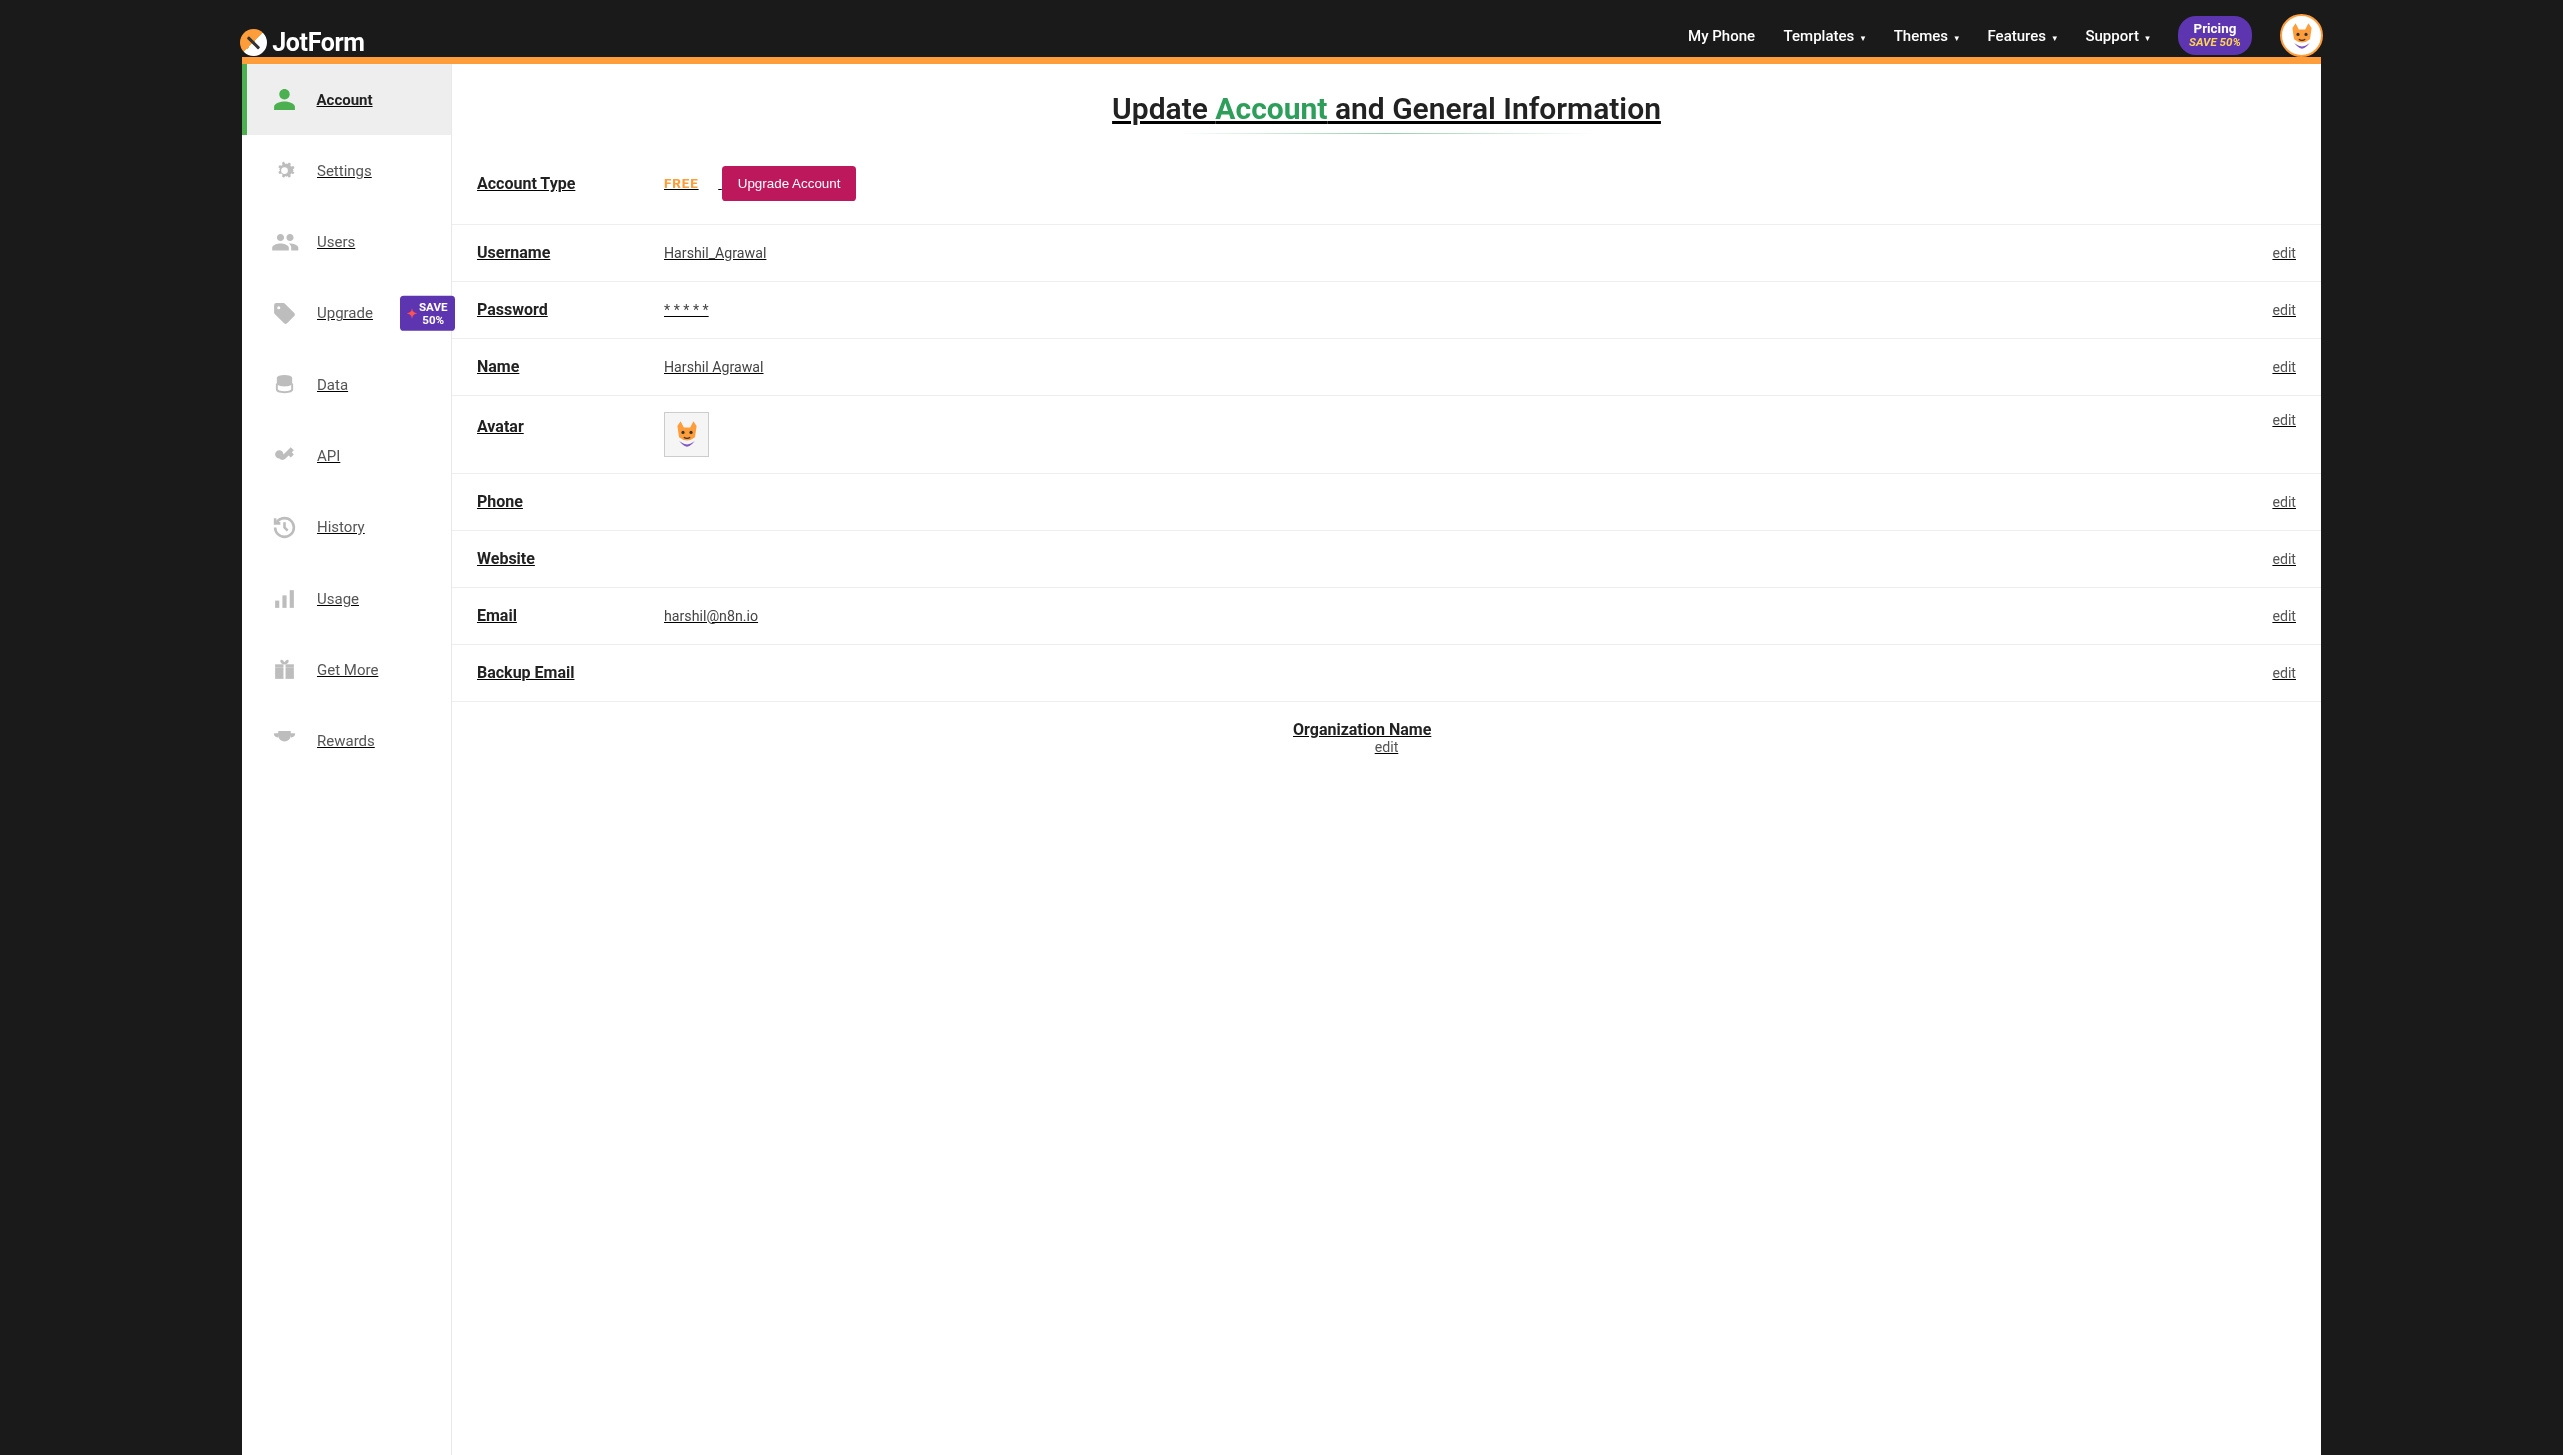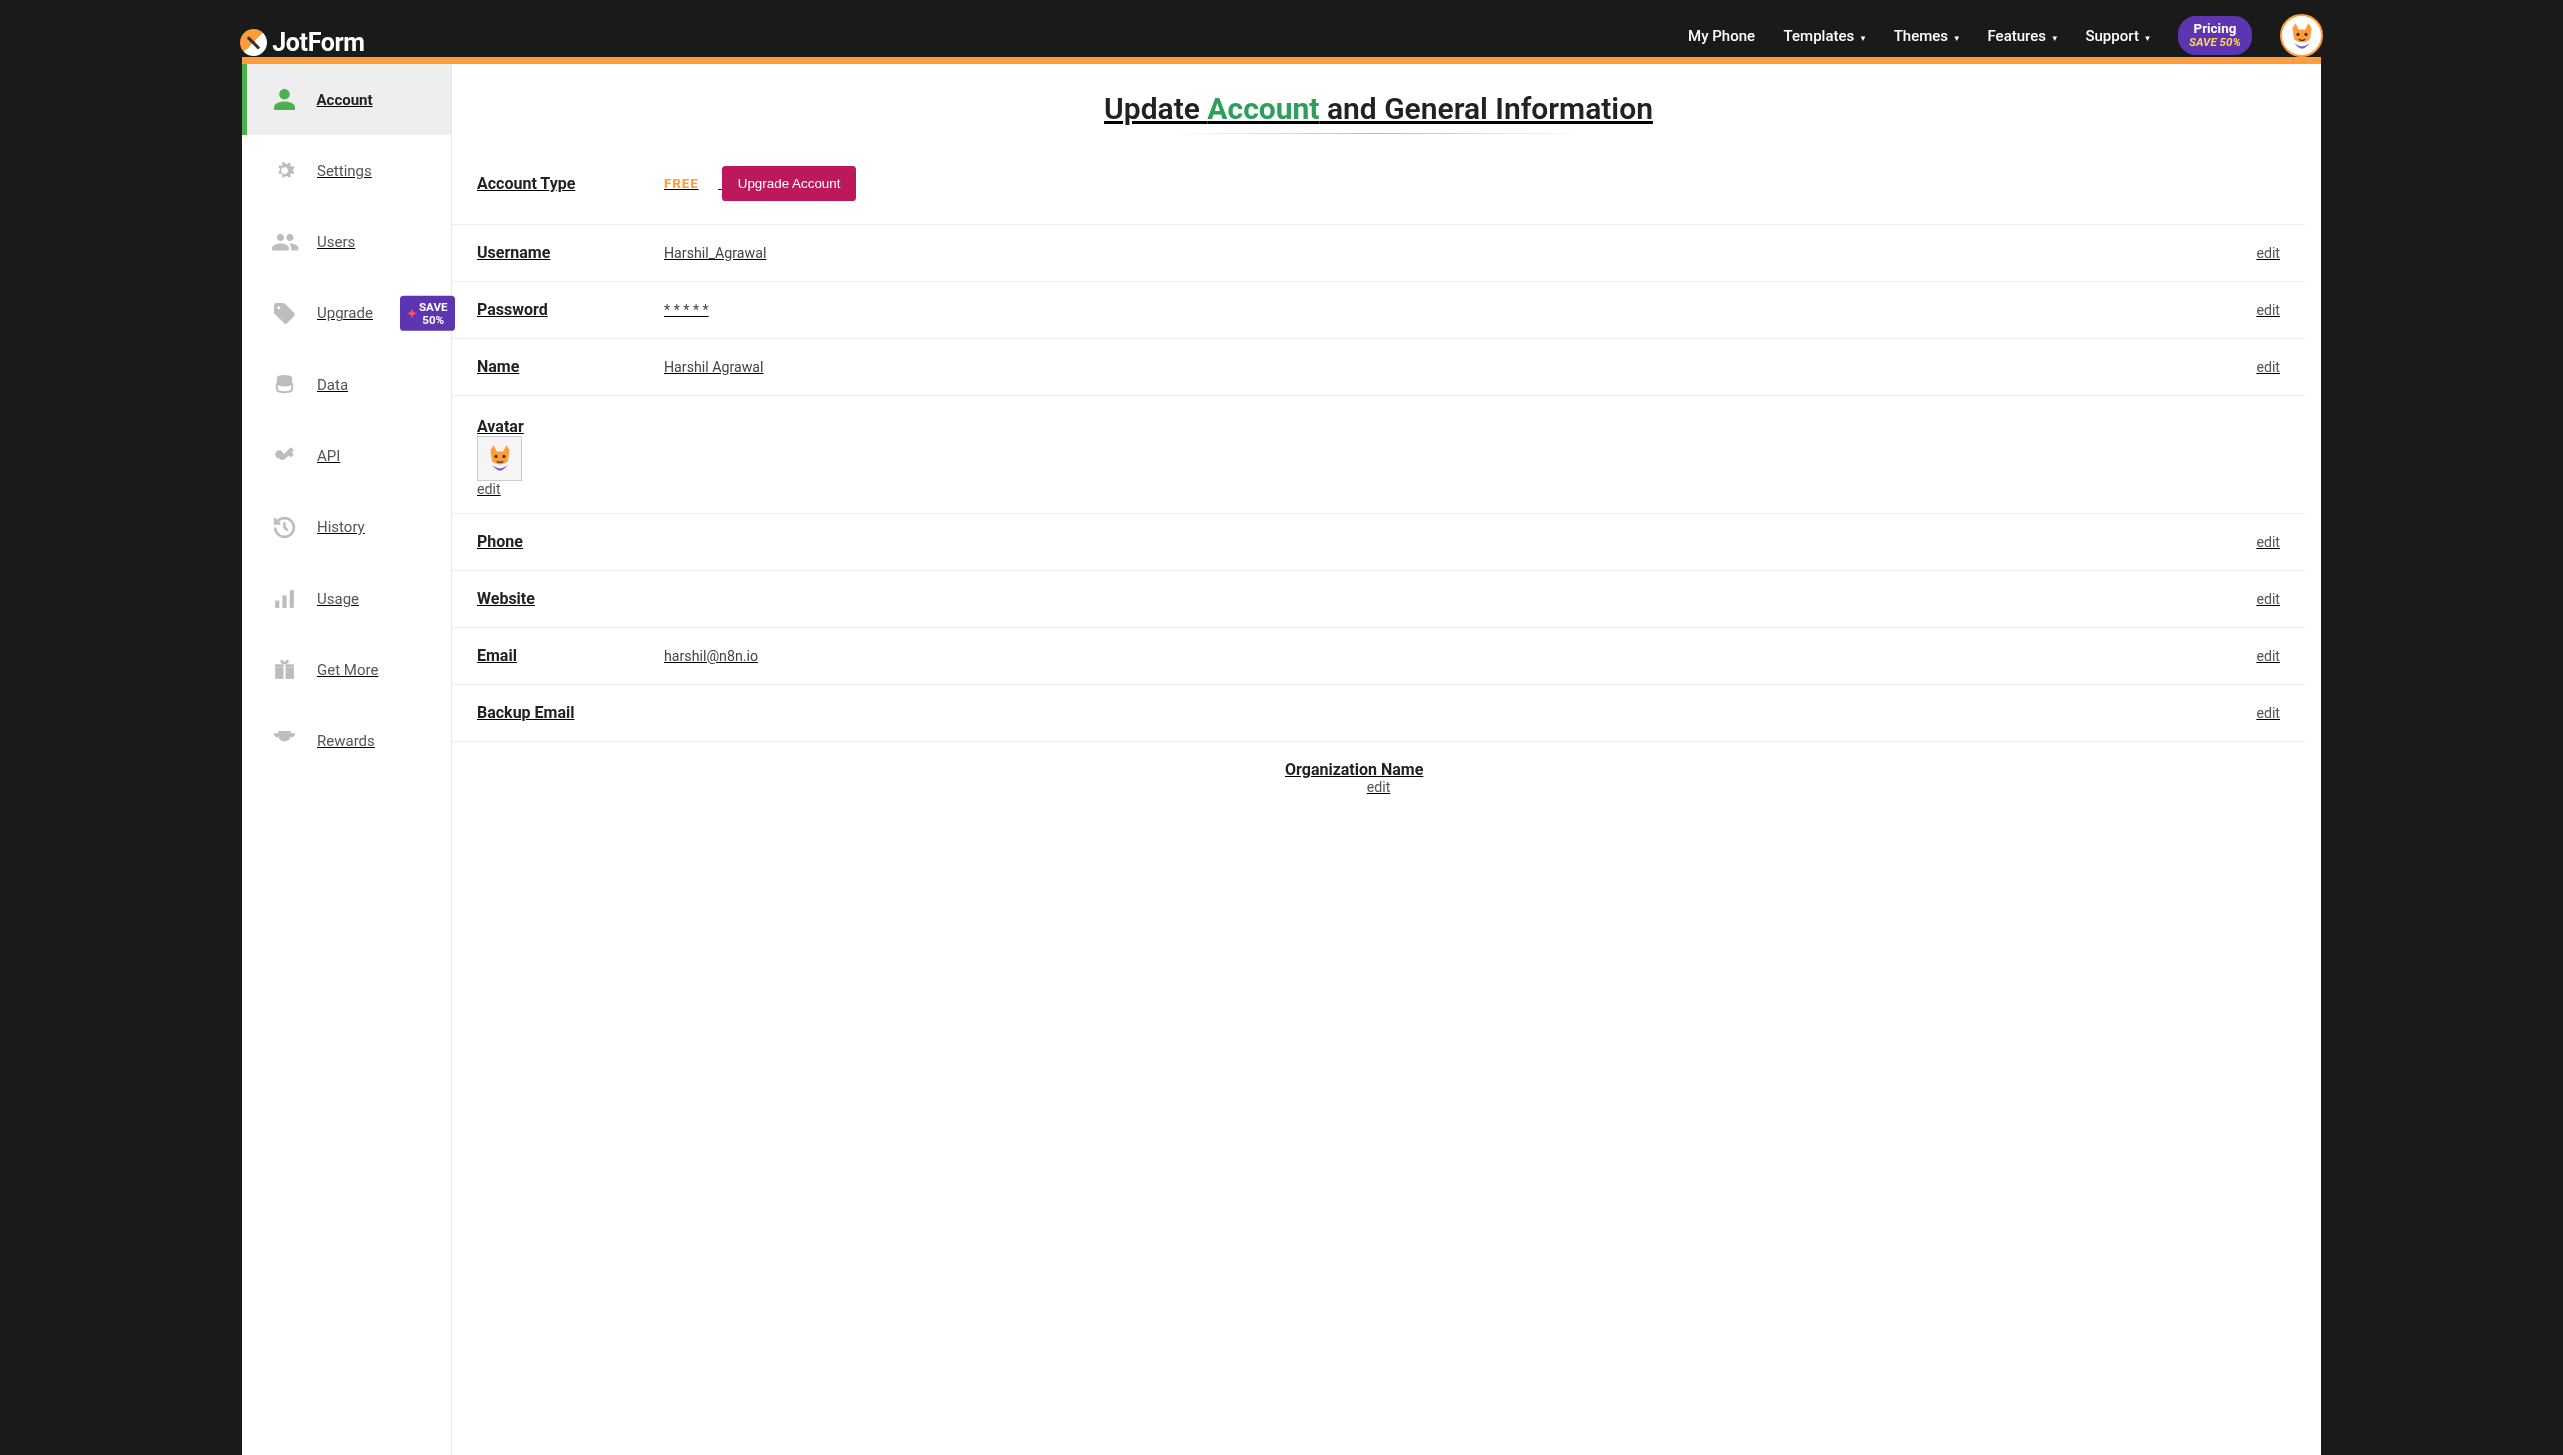--- a/index.html
+++ b/index.html
@@ -124,21 +124,21 @@
       font-size: 11.6px;
       line-height: 1.1;
       text-align: center;
       display: flex;
       align-items: center;
       gap: 1.8px;
     }
     .save-rocket { color: #ff5252; font-size: 12.5px; }
     .main {
       flex: 1;
-      padding: 27px 16px 0 0;
+      padding: 27px 0 0 0;
     }
     .page-heading {
       text-align: center;
       font-size: 30px;
       font-weight: 600;
       color: #222;
       margin-bottom: 7.1px;
     }
     .page-heading .accent { color: #2e9e5b; font-weight: 700; }
     .heading-underline {
@@ -188,21 +188,21 @@
       font-size: 14.2px;
       cursor: pointer;
     }
     .avatar-box {
       width: 45px; height: 45px;
       border: 0.9px solid #ccc;
       background: #f5f5f5;
       display: flex; align-items: center; justify-content: center;
       overflow: hidden;
     }
-    .avatar-row { align-items: flex-start; padding-top: 16px; padding-bottom: 16px; flex-direction: column; }
+    .avatar-row { align-items: flex-start; padding-top: 16px; padding-bottom: 16px; }
     .avatar-row .field-label { padding-top: 5.3px; }
   </style>
 </head>
 <body>
 
 <header class="header">
   <div class="logo">
     <span class="logo-icon">
         <span class="logo-pencil"></span>
       </span>

